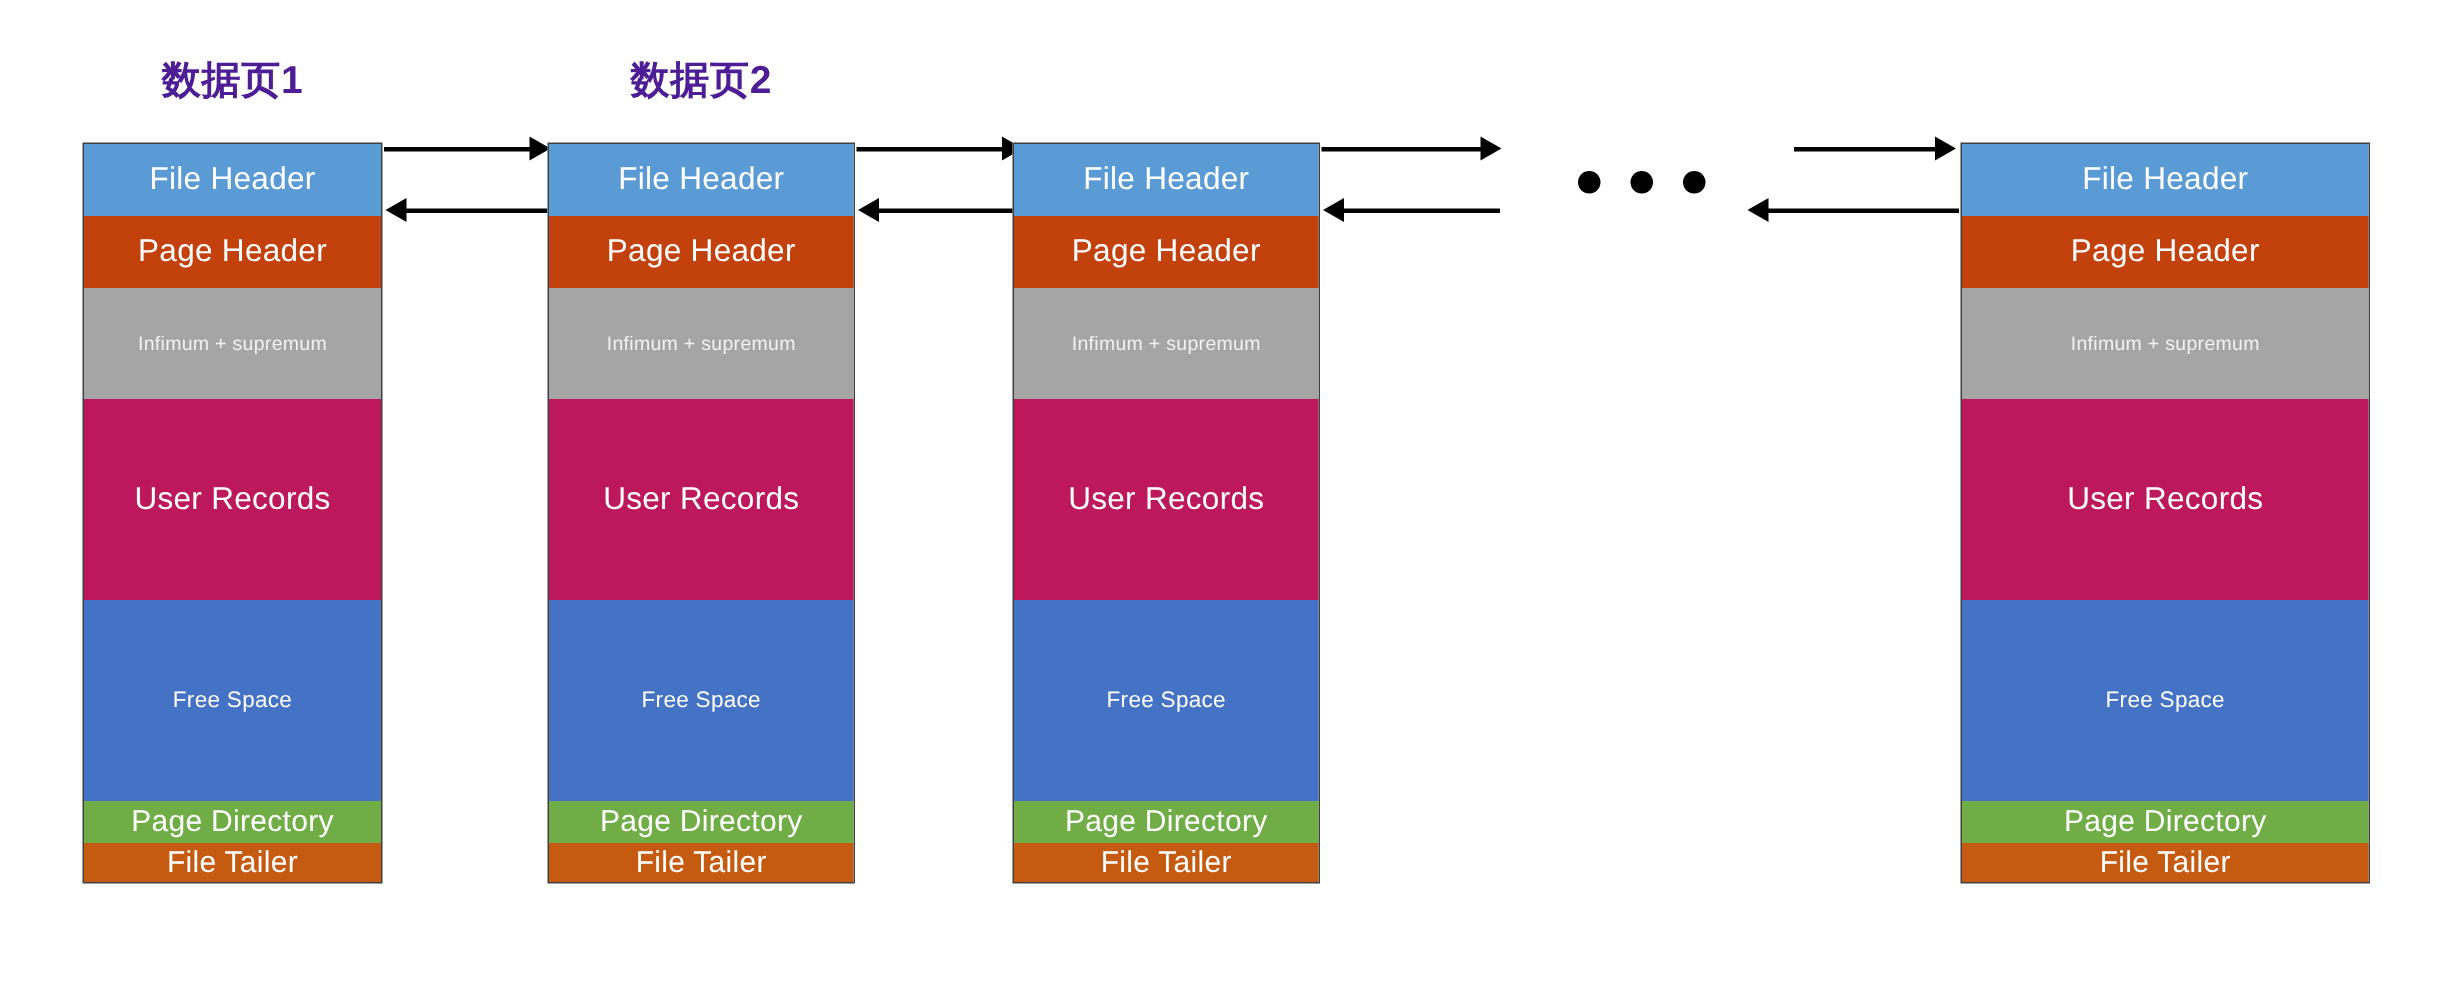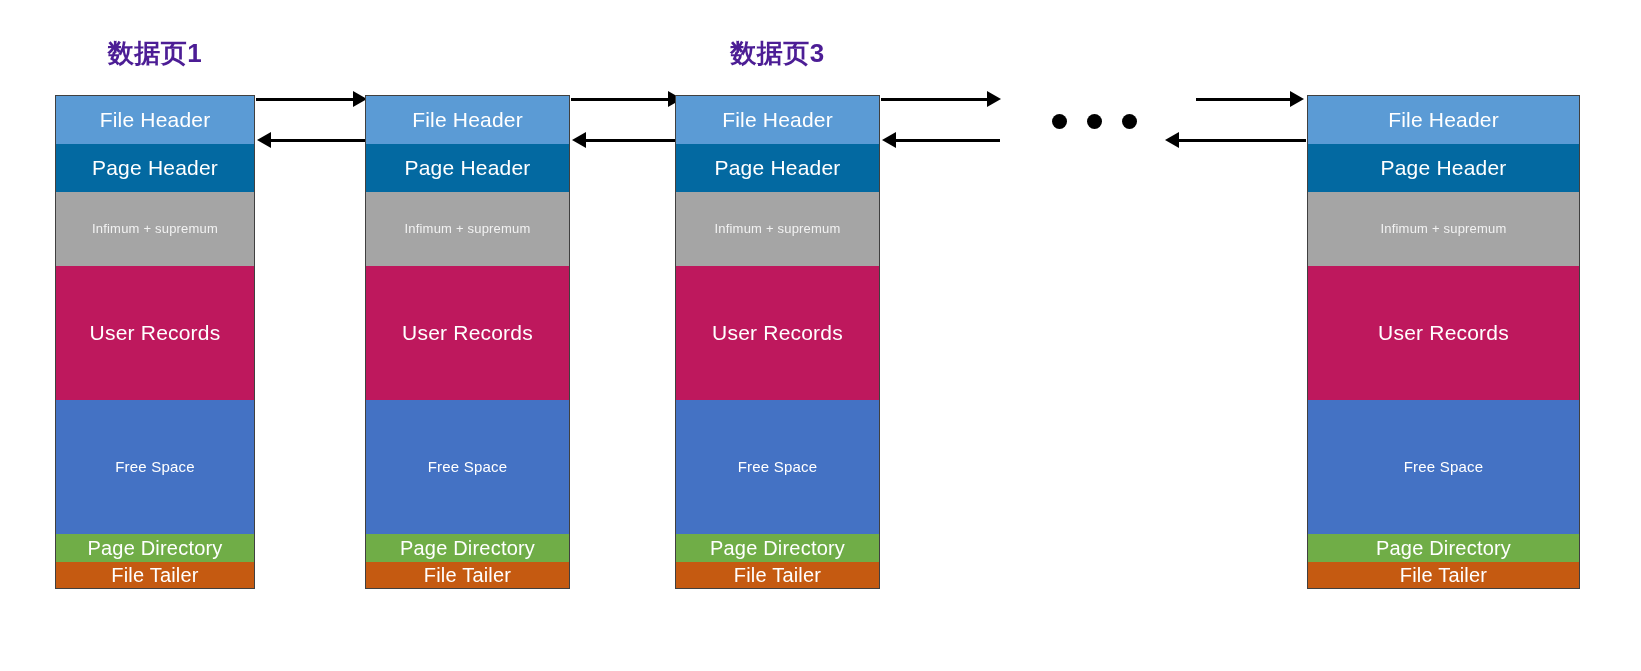--- a/index.html
+++ b/index.html
@@ -37,21 +37,21 @@
     overflow: hidden;
     white-space: nowrap;
   }
   .band-label {
     display: block;
     line-height: 1.1;
     letter-spacing: .2px;
   }
 
   .band.file-header   { background: #5b9bd5; height: 48px;  font-size: 21px; }
-  .band.page-header   { background: #0369a1; height: 48px;  font-size: 21px; }
+  .band.page-header   { background: #c2410c; height: 48px;  font-size: 21px; }
   .band.infimum       { background: #a5a5a5; height: 74px;  font-size: 13px; color:#f2f2f2; }
   .band.user-records  { background: #be185d; height: 134px; font-size: 21px; }
   .band.free-space    { background: #4472c4; height: 134px; font-size: 15px; }
   .band.page-dir      { background: #70ad47; height: 28px;  font-size: 20px; }
   .band.file-tailer   { background: #c55a11; height: 26px;  font-size: 20px; }
 
   
   .col-title {
     position: absolute;
     top: 36px;
@@ -126,20 +126,21 @@
     </div>
   </div>
 
   <div class="arrow-group">
     <div class="arrow-line" style="left:256px; top:98px;  width:99px;"></div>
     <div class="arrow-head right" style="left:353px; top:91px;"></div>
     <div class="arrow-line" style="left:270px; top:139px; width:95px;"></div>
     <div class="arrow-head left" style="left:257px; top:132px;"></div>
   </div>
 
+  <div class="col-title" style="left:365px; width:205px;">数据页2</div>
   <div class="page-col" style="left:365px; width:205px;">
     <div class="band file-header">
       <span class="band-label">File Header</span>
     </div>
     <div class="band page-header">
       <span class="band-label">Page Header</span>
     </div>
     <div class="band infimum">
       <span class="band-label">Infimum + supremum</span>
     </div>
@@ -157,21 +158,20 @@
     </div>
   </div>
 
   <div class="arrow-group">
     <div class="arrow-line" style="left:571px; top:98px;  width:99px;"></div>
     <div class="arrow-head right" style="left:668px; top:91px;"></div>
     <div class="arrow-line" style="left:585px; top:139px; width:95px;"></div>
     <div class="arrow-head left" style="left:572px; top:132px;"></div>
   </div>
 
-  <div class="col-title" style="left:675px; width:205px;">数据页3</div>
   <div class="page-col" style="left:675px; width:205px;">
     <div class="band file-header">
       <span class="band-label">File Header</span>
     </div>
     <div class="band page-header">
       <span class="band-label">Page Header</span>
     </div>
     <div class="band infimum">
       <span class="band-label">Infimum + supremum</span>
     </div>

